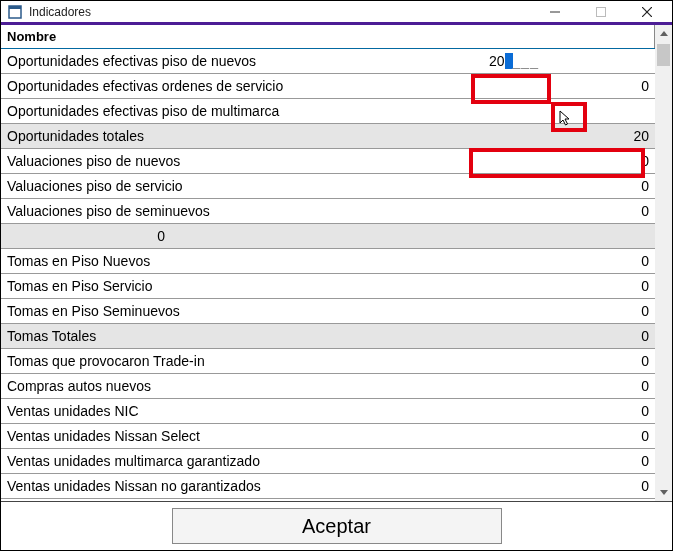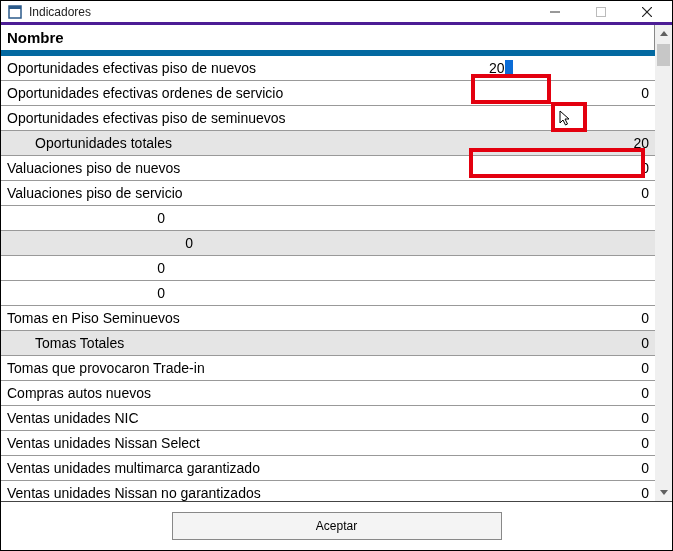--- a/index.html
+++ b/index.html
@@ -68,24 +68,24 @@
       top: 0;
       bottom: 49px;
       right: 17px;
       overflow: hidden;
     }
     .grid {
       width: 100%;
     }
     .grid-header {
       display: flex;
-      border-bottom: 6px solid #0369a1;
+      border-bottom: 1px solid #0369a1;
       background: #fff;
       font-weight: bold;
-      font-size: 15px;
+      font-size: 13px;
       justify-content: space-between;
     }
     .col-name {
       flex: 1;
       padding: 4px 6px;
       border-right: 1px solid #888;
       min-width: 0;
     }
     .col-value {
       width: 170px;
@@ -101,21 +101,20 @@
       border-right: none;
       font-weight: normal;
       white-space: nowrap;
       overflow: hidden;
     }
     .row .col-value {
       font-weight: normal;
     }
     .row.total {
       background: #e5e5e5;
-      padding-left: 28px;
     }
     .row.editing .col-value {
       padding: 0 2px;
       display: flex;
       align-items: center;
       justify-content: flex-start;
     }
     .input-display {
       display: inline-flex;
       align-items: center;
@@ -142,25 +141,25 @@
       bottom: 0;
       height: 49px;
       border-top: 1px solid #444;
       display: flex;
       align-items: center;
       justify-content: center;
       background: #fff;
     }
     .accept-btn {
       width: 330px;
-      height: 28px;
+      height: 36px;
       border: 1px solid #888;
       background: #f4f4f4;
       font: inherit;
-      font-size: 12px;
+      font-size: 20px;
       cursor: pointer;
     }
     .vscroll {
       position: absolute;
       right: 0;
       top: 0;
       bottom: 49px;
       width: 17px;
       background: #f0f0f0;
     }
@@ -244,45 +243,48 @@
                   <span class="input-sel"></span>
                   <span class="input-placeholder">___</span>
                 </span>
               </div>
             </div>
             <div class="row">
               <div class="col-name">Oportunidades efectivas ordenes de servicio</div>
               <div class="col-value">0</div>
             </div>
             <div class="row">
-              <div class="col-name">Oportunidades efectivas piso de seminuevos</div>
+              <div class="col-name">Oportunidades efectivas piso de multimarca</div>
               <div class="col-value"></div>
             </div>
             <div class="row total">
               <div class="col-name">Oportunidades totales</div>
               <div class="col-value">20</div>
             </div>
             <div class="row">
               <div class="col-name">Valuaciones piso de nuevos</div>
               <div class="col-value">0</div>
             </div>
             <div class="row">
               <div class="col-name">Valuaciones piso de servicio</div>
               <div class="col-value">0</div>
             </div>
             <div class="row">
+              <div class="col-name">Valuaciones piso de seminuevos</div>
               <div class="col-value">0</div>
             </div>
             <div class="row total">
               <div class="col-value">0</div>
             </div>
             <div class="row">
-              <div class="col-value">0</div>
-            </div>
-            <div class="row">
+              <div class="col-name">Tomas en Piso Nuevos</div>
+              <div class="col-value">0</div>
+            </div>
+            <div class="row">
+              <div class="col-name">Tomas en Piso Servicio</div>
               <div class="col-value">0</div>
             </div>
             <div class="row">
               <div class="col-name">Tomas en Piso Seminuevos</div>
               <div class="col-value">0</div>
             </div>
             <div class="row total">
               <div class="col-name">Tomas Totales</div>
               <div class="col-value">0</div>
             </div>

